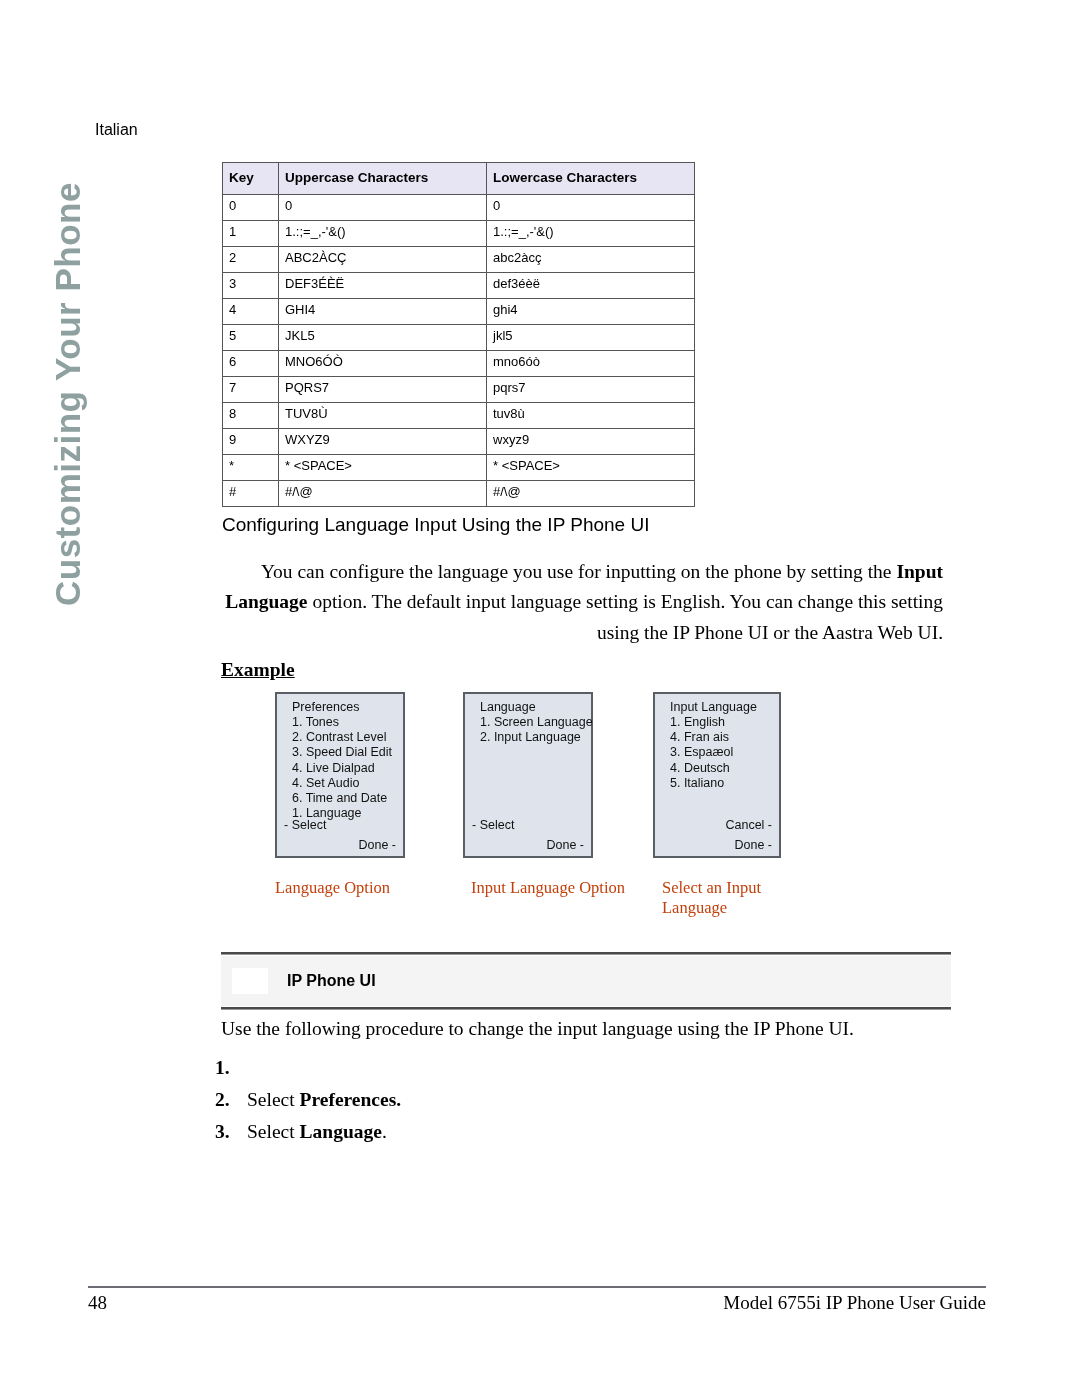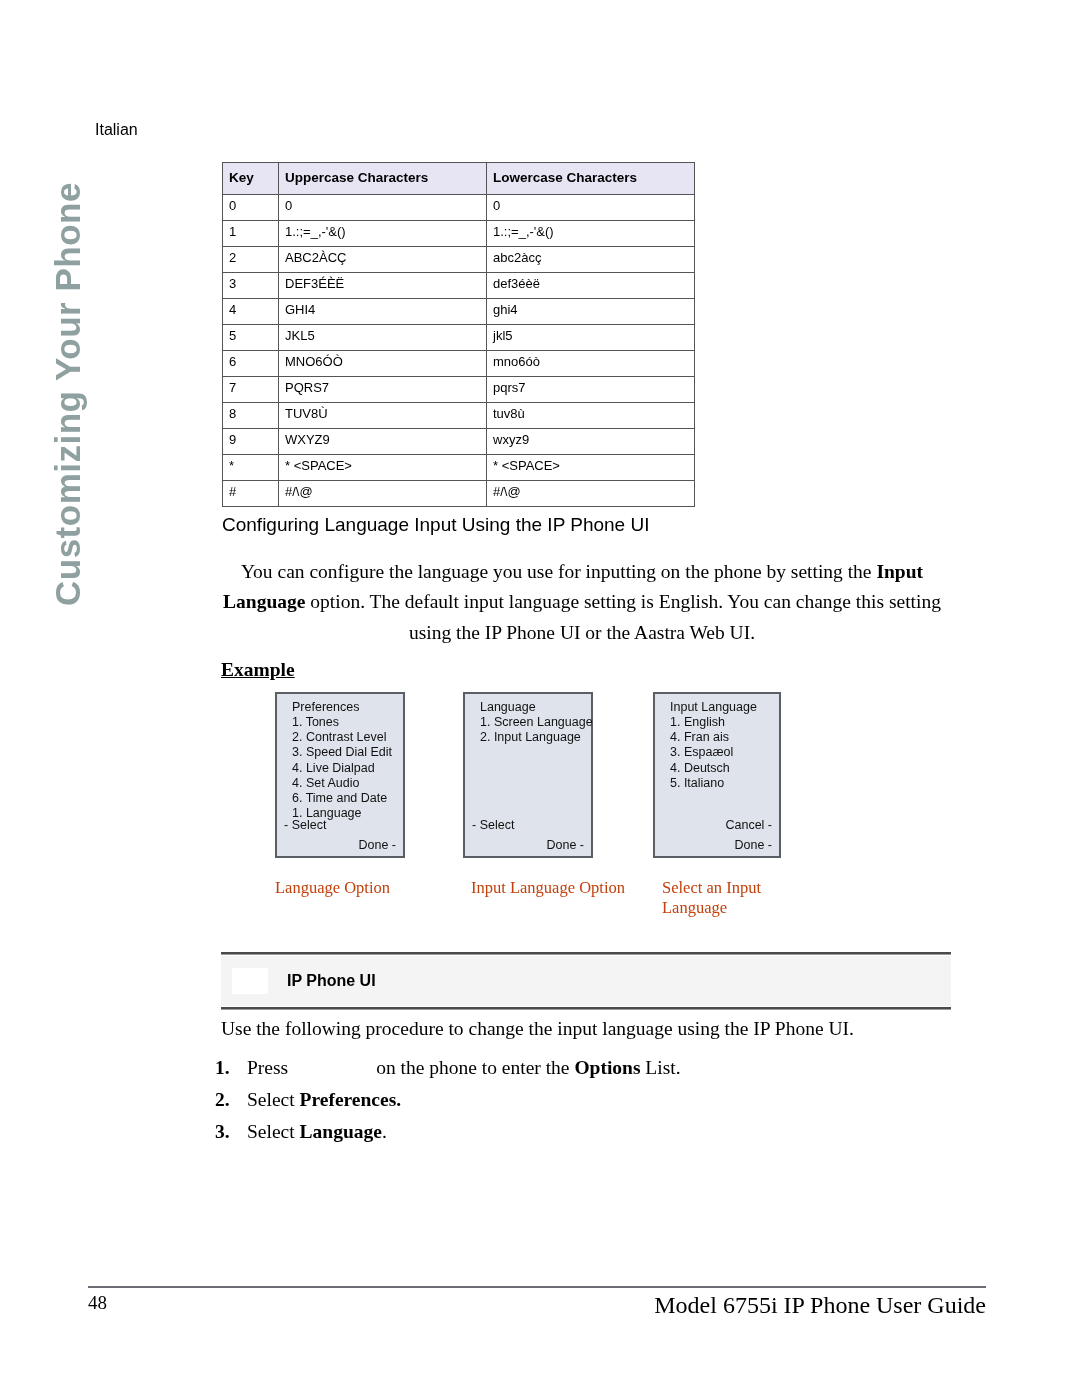--- a/index.html
+++ b/index.html
@@ -92,21 +92,21 @@
 
   
   .body-para {
     position: absolute;
     left: 221px;
     top: 557px;
     width: 722px;
     font-family: "Liberation Serif", serif;
     font-size: 19.5px;
     line-height: 1.56;
-    text-align: center;
+    text-align: right;
   }
   .body-para b { font-weight: bold; }
 
   .example-label {
     position: absolute;
     left: 221px;
     top: 659px;
     font-family: "Liberation Serif", serif;
     font-weight: bold;
     font-size: 19.5px;
@@ -245,21 +245,21 @@
     left: 88px;
     top: 1292px;
     font-family: "Liberation Serif", serif;
     font-size: 19px;
   }
   .footer-right {
     position: absolute;
     right: 94px;
     top: 1292px;
     font-family: "Liberation Serif", serif;
-    font-size: 24px;
+    font-size: 19px;
   }
 </style>
 </head>
 <body>
 
 <div class="side-tab">
   <div class="side-tab-text">Customizing Your Phone</div>
 </div>
 
 <div class="lang-label">Italian</div>
@@ -393,21 +393,20 @@
     <div class="band-title">IP Phone UI</div>
   </div>
   <div class="band-rule-bottom"></div>
 </div>
 
 <div class="proc-intro">Use the following procedure to change the input language using the IP Phone UI.</div>
 
 <div class="steps">
   <div class="step">
     <span class="step-num">1.</span>
-    <span class="step-text"><span>Press</span><span class="key-gap"></span><span>on the phone to enter the </span><b>Options</b><span> List.</span></span>
   </div>
   <div class="step">
     <span class="step-num">2.</span>
     <span class="step-text"><span>Select </span><b>Preferences.</b><span></span></span>
   </div>
   <div class="step">
     <span class="step-num">3.</span>
     <span class="step-text"><span>Select </span><b>Language</b><span>.</span></span>
   </div>
 </div>

